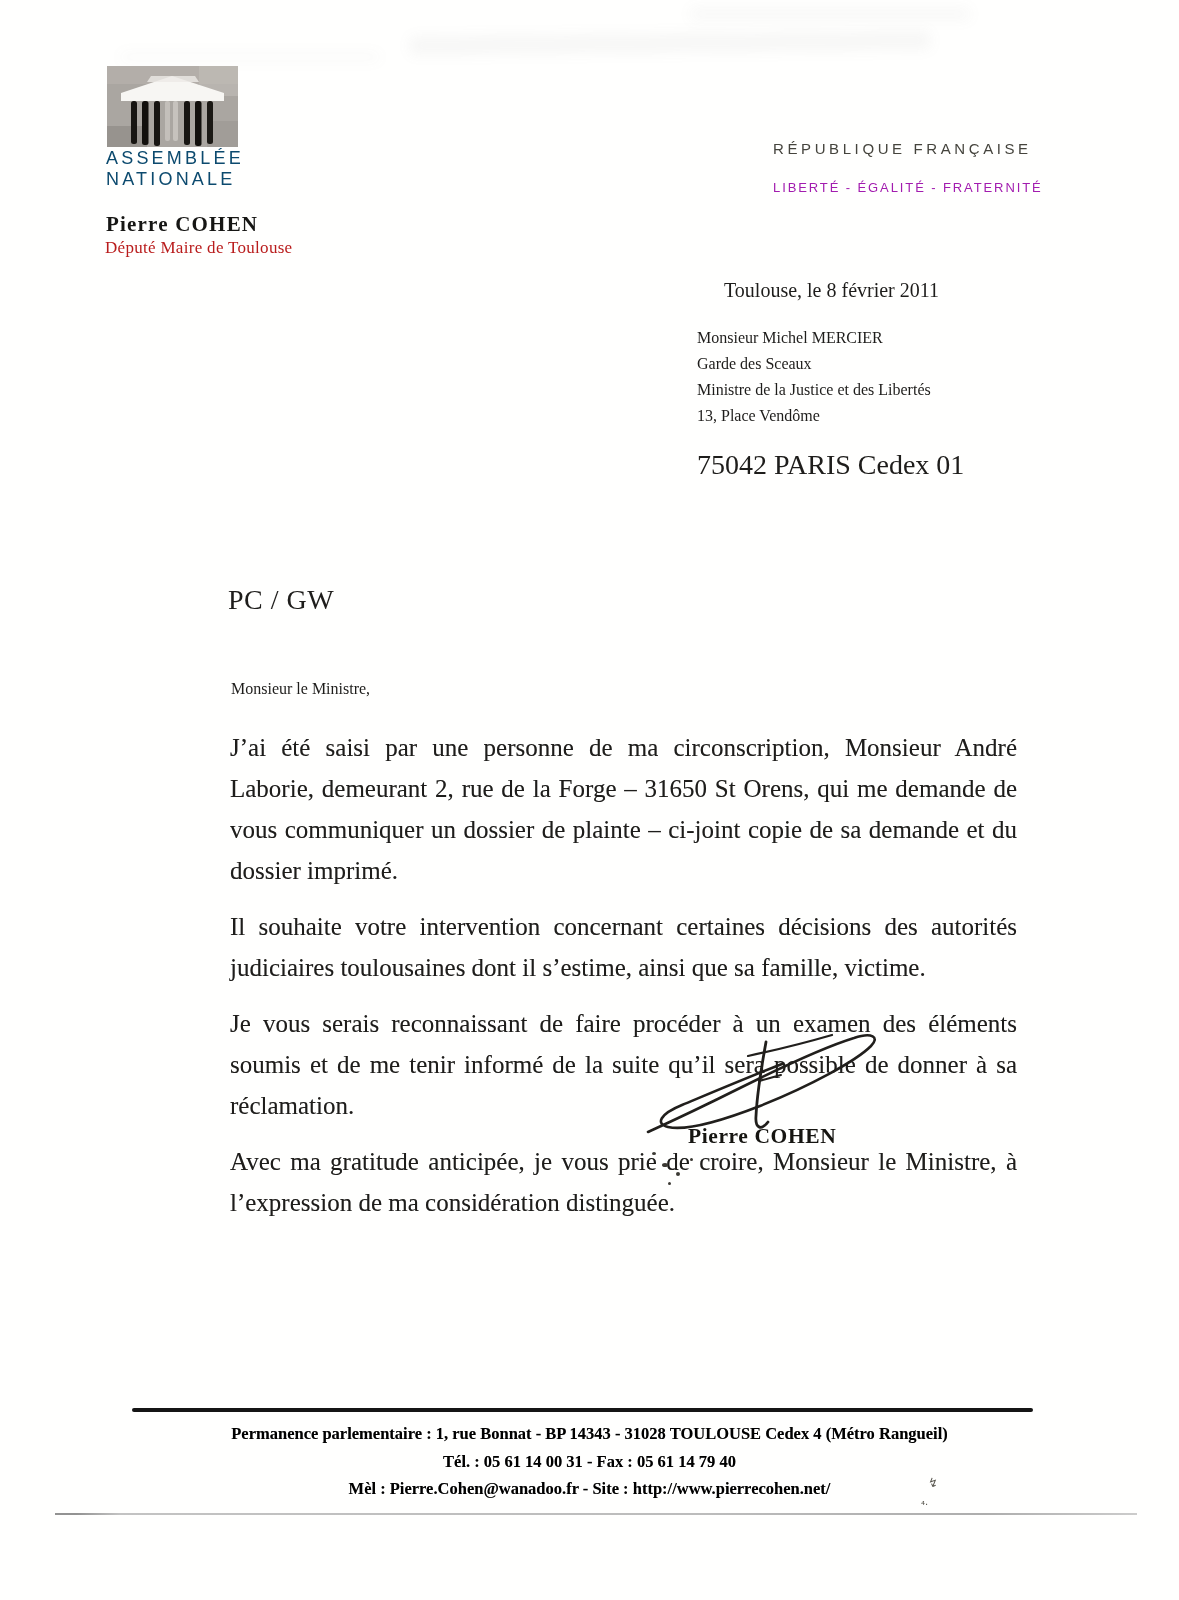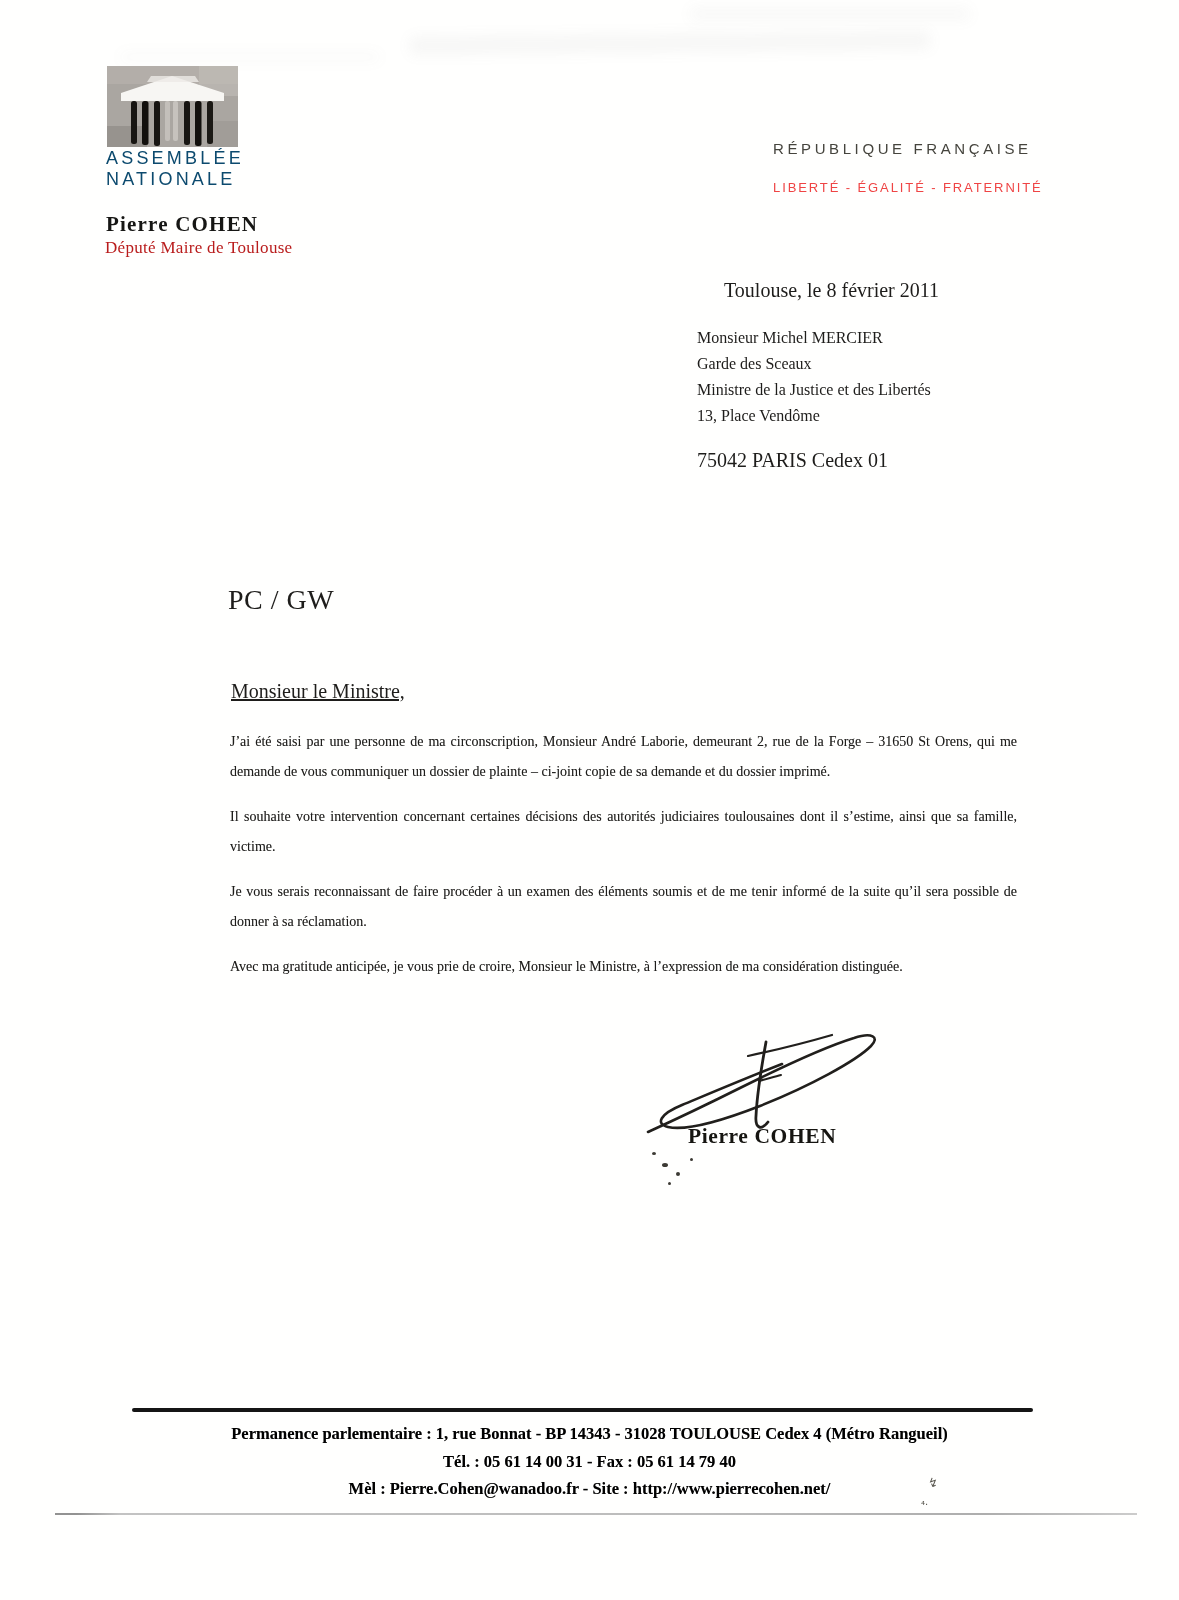--- a/index.html
+++ b/index.html
@@ -22,29 +22,29 @@
   
   .logo-img{left:107px;top:66px;width:131px;height:81px;}
   .logo-text{left:106px;top:148px;font-family:"Liberation Sans","DejaVu Sans",sans-serif;
     font-size:18px;line-height:20.5px;letter-spacing:3.2px;color:#0c4a6e;font-weight:500;}
   
   .sender-name{left:106px;top:212px;font-size:21px;font-weight:bold;letter-spacing:1.2px;color:#161614;}
   .sender-title{left:105px;top:238px;font-size:17px;color:#b91c1c;letter-spacing:.3px;}
   
   .republic{left:773px;top:140px;font-family:"Liberation Sans","DejaVu Sans",sans-serif;}
   .republic .l1{font-size:15px;letter-spacing:3.6px;color:#45443d;margin-bottom:23px;}
-  .republic .l2{font-size:13px;letter-spacing:1.9px;color:#ef4444;}
+  .republic .l2{font-size:13px;letter-spacing:1.9px;color:#a21caf;}
 
   .dateline{left:697px;top:279px;font-size:20px;margin-left:27px;}
   .recipient{left:697px;top:325px;font-size:16px;line-height:26px;}
-  .postal{left:697px;top:449px;font-size:20px;}
+  .postal{left:697px;top:449px;font-size:28px;}
   .reference{left:228px;top:584px;font-size:28px;letter-spacing:.5px;}
-  .salutation{left:231px;top:680px;font-size:20px;text-decoration:underline;}
+  .salutation{left:231px;top:680px;font-size:16px;}
 
-  .body-block{left:230px;top:727px;width:787px;font-size:14px;line-height:30px;text-align:justify;}
+  .body-block{left:230px;top:727px;width:787px;font-size:25px;line-height:41px;text-align:justify;}
   .body-block p{margin:0 0 15px 0;text-shadow:0 0 .4px rgba(20,20,20,.35);}
 
   .signature-svg{left:642px;top:1026px;}
   .signer-name{left:688px;top:1124px;font-size:21.5px;font-weight:bold;letter-spacing:.6px;color:#161511;}
   .speck{position:absolute;background:#3c3a34;border-radius:50%;}
 
   .footer-rule{left:132px;top:1408px;width:901px;height:4px;background:#151515;border-radius:2px;}
   .footer{left:139px;top:1420px;width:901px;text-align:center;font-size:16.5px;font-weight:600;
     line-height:27.5px;color:#000000;text-shadow:0 0 .4px rgba(20,20,20,.4);}
 

